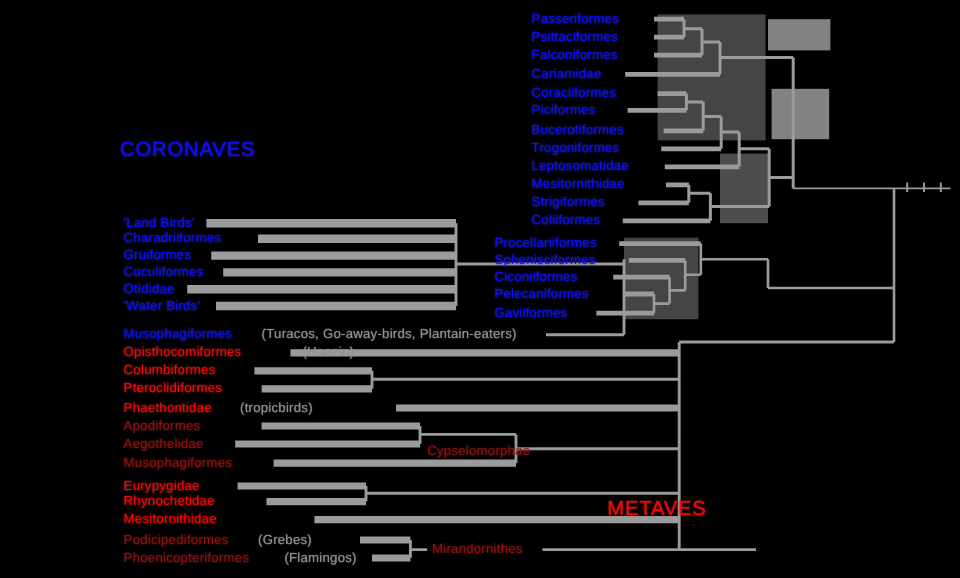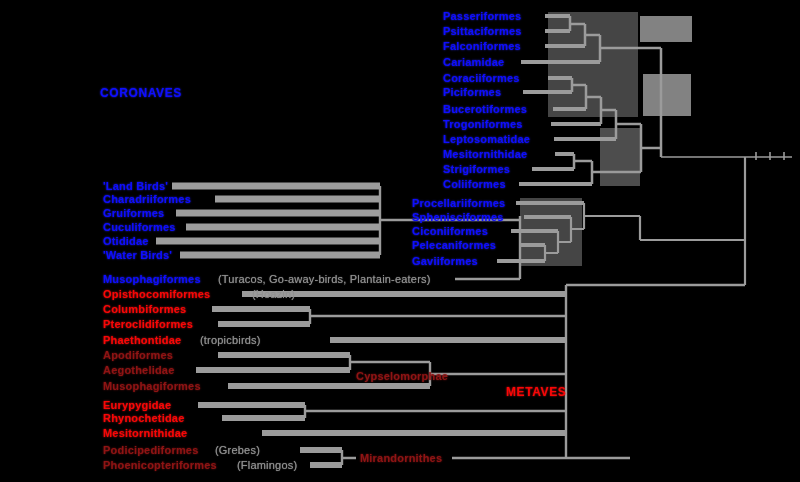--- a/index.html
+++ b/index.html
@@ -1,28 +1,28 @@
 <!DOCTYPE html>
 <html><head>
 <meta charset="utf-8">
 <style>
   html,body{margin:0;padding:0;background:#000;}
   #stage{
     position:relative;width:800px;height:482px;background:#000;overflow:hidden;
     font-family:"Liberation Sans", sans-serif;
   }
   .lbl{
-    position:absolute;white-space:nowrap;font-weight:bold;font-size:11px;line-height:12px;
+    position:absolute;white-space:nowrap;font-weight:normal;font-size:11px;line-height:12px;
     letter-spacing:0.2px;
   }
   .blue{color:#0d0dff;text-shadow:0 0 2px rgba(40,40,255,.9);}
   .red{color:#f90606;text-shadow:0 0 2px rgba(255,30,30,.8);}
   .darkred{color:#8f1414;text-shadow:0 0 2px rgba(150,25,25,.8);}
   .note{color:#8f8f8f;font-weight:normal;text-shadow:0 0 1px rgba(160,160,160,.8);}
-  .clade{font-size:12px;letter-spacing:.6px;}
+  .clade{font-size:17px;letter-spacing:.6px;margin-top:32px;}
   svg{position:absolute;left:0;top:0;}
 </style>
 </head>
 <body>
 
 <div id="stage">
 
   <svg width="800" height="482" viewBox="0 0 800 482">
 
     <rect x="548" y="12" width="90" height="105" fill="#9a9a9a" opacity="0.45"></rect>

